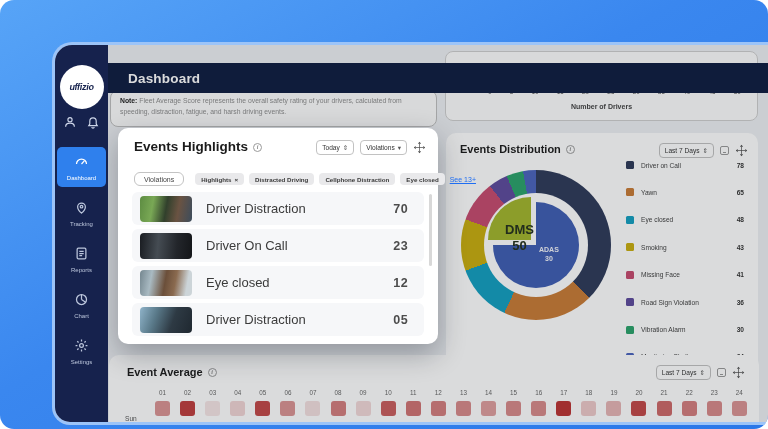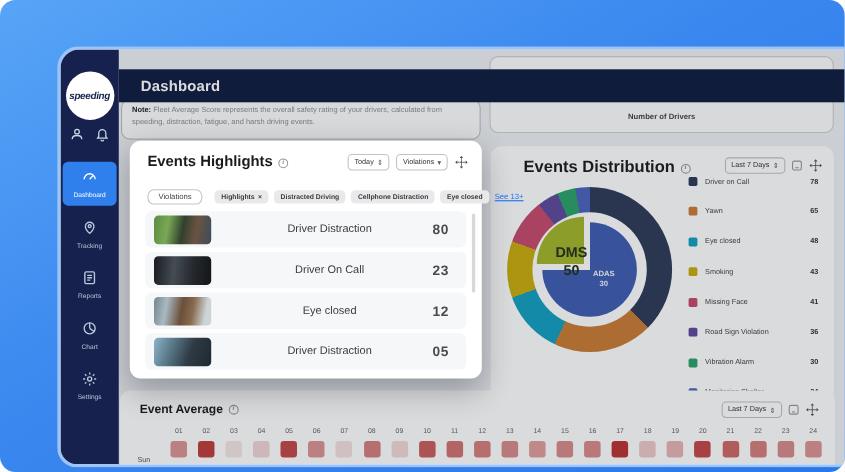--- a/index.html
+++ b/index.html
@@ -74,28 +74,28 @@
           color: #3a3a3a; cursor: pointer; white-space: nowrap; display: inline-flex; gap: 3px; align-items: center; }
   .see-more { margin-left: auto; font-size: 7px; color: #1f6ef2; text-decoration: underline; cursor: pointer; white-space: nowrap; }
   .hl-rows { position: absolute; left: 14px; right: 14px; top: 64px; }
   .hl-row { height: 33px; margin-bottom: 4px; background: #f6f7f9; border-radius: 6px; display: flex;
             align-items: center; padding: 0 16px 0 8px; cursor: pointer; }
   .thumb { width: 52px; height: 26px; border-radius: 4px; margin-right: 14px; flex: 0 0 auto; }
   .thumb.t0 { background: linear-gradient(100deg,#5d8c42 0%,#79a855 25%,#31402c 50%,#6a5342 72%,#3c4c5c 100%); }
   .thumb.t1 { background: linear-gradient(95deg,#191c21 0%,#454c53 35%,#23262b 70%,#141619 100%); }
   .thumb.t2 { background: linear-gradient(100deg,#74868f 0%,#a9bac2 22%,#6b4f3a 48%,#8a6a4f 66%,#ccd4d8 88%); }
   .thumb.t3 { background: linear-gradient(110deg,#8fb3c9 0%,#5a7a8a 30%,#2e3a44 62%,#1f2830 100%); }
-  .hl-row .hl-label { flex: 1; font-size: 10px; color: #3b3b3b; text-align: center; }
+  .hl-row .hl-label { flex: 1; font-size: 13px; color: #3b3b3b; }
   .hl-row .hl-value { font-size: 12.5px; font-weight: bold; color: #4c4c4c; letter-spacing: 0.4px; }
   .hl-scrollbar { position: absolute; right: 6px; top: 66px; width: 3px; height: 72px; background: #d8d8d8; border-radius: 2px; }
 
   
   .dist-card { position: absolute; left: 391px; top: 88px; width: 312px; height: 257px; background: #fff;
                border-radius: 10px; z-index: 2; }
-  .dist-title { position: absolute; left: 30px; top: 10px; font-size: 15px; }
+  .dist-title { position: absolute; left: 14px; top: 10px; font-size: 11px; }
   .dist-controls { position: absolute; right: 10px; top: 10px; display: flex; align-items: center; gap: 6px; }
   .donut-wrap { position: absolute; left: 12px; top: 34px; width: 156px; height: 156px; }
   .donut-ring { position: absolute; left: 3px; top: 3px; width: 150px; height: 150px; border-radius: 50%; }
   .donut-hole { position: absolute; left: 26px; top: 26px; width: 104px; height: 104px; border-radius: 50%; background: #fff; }
   .inner-pie { position: absolute; left: 35px; top: 35px; width: 86px; height: 86px; }
   .pie-layer { position: absolute; inset: 0; border-radius: 50%; }
   .pie-dms { transform: translate(-5px,-5px); }
   .pie-label { position: absolute; font-weight: bold; text-align: center; line-height: 1.25; }
   .lbl-dms { left: 12px; top: 20px; font-size: 13px; color: #24301c; }
   .lbl-adas { left: 46px; top: 44px; font-size: 7px; color: #f2f4fa; }
@@ -364,21 +364,21 @@
           </span>
           <span class="chip">
             <span>Eye closed</span>
           </span>
           <span class="see-more">See 13+</span>
         </div>
       <div class="hl-rows" id="hl-rows">
           <div class="hl-row">
             <div class="thumb t0"></div>
             <span class="hl-label">Driver Distraction</span>
-            <span class="hl-value">80</span>
+            <span class="hl-value">70</span>
           </div>
           <div class="hl-row">
             <div class="thumb t1"></div>
             <span class="hl-label">Driver On Call</span>
             <span class="hl-value">23</span>
           </div>
           <div class="hl-row">
             <div class="thumb t2"></div>
             <span class="hl-label">Eye closed</span>
             <span class="hl-value">12</span>
@@ -391,21 +391,21 @@
         </div>
       <div class="hl-scrollbar"></div>
     </div>
 
     <div class="main-header">
       <span class="title">Dashboard</span>
     </div>
 
     <div class="sidebar">
       <div class="logo">
-          <span>speeding</span>
+          <span>uffizio</span>
         </div>
       <div class="sb-iconrow">
         <svg viewBox="0 0 24 24" fill="none" stroke="currentColor" stroke-width="2">
             <circle cx="12" cy="8" r="3.6"></circle>
             <path d="M4.5 20c0-4 3.6-6 7.5-6s7.5 2 7.5 6"></path>
           </svg>
         <svg viewBox="0 0 24 24" fill="none" stroke="currentColor" stroke-width="2">
             <path d="M6.5 15.5v-5a5.5 5.5 0 0 1 11 0v5l1.8 2.7H4.7z"></path>
             <path d="M10 20.5a2 2 0 0 0 4 0"></path>
           </svg>

